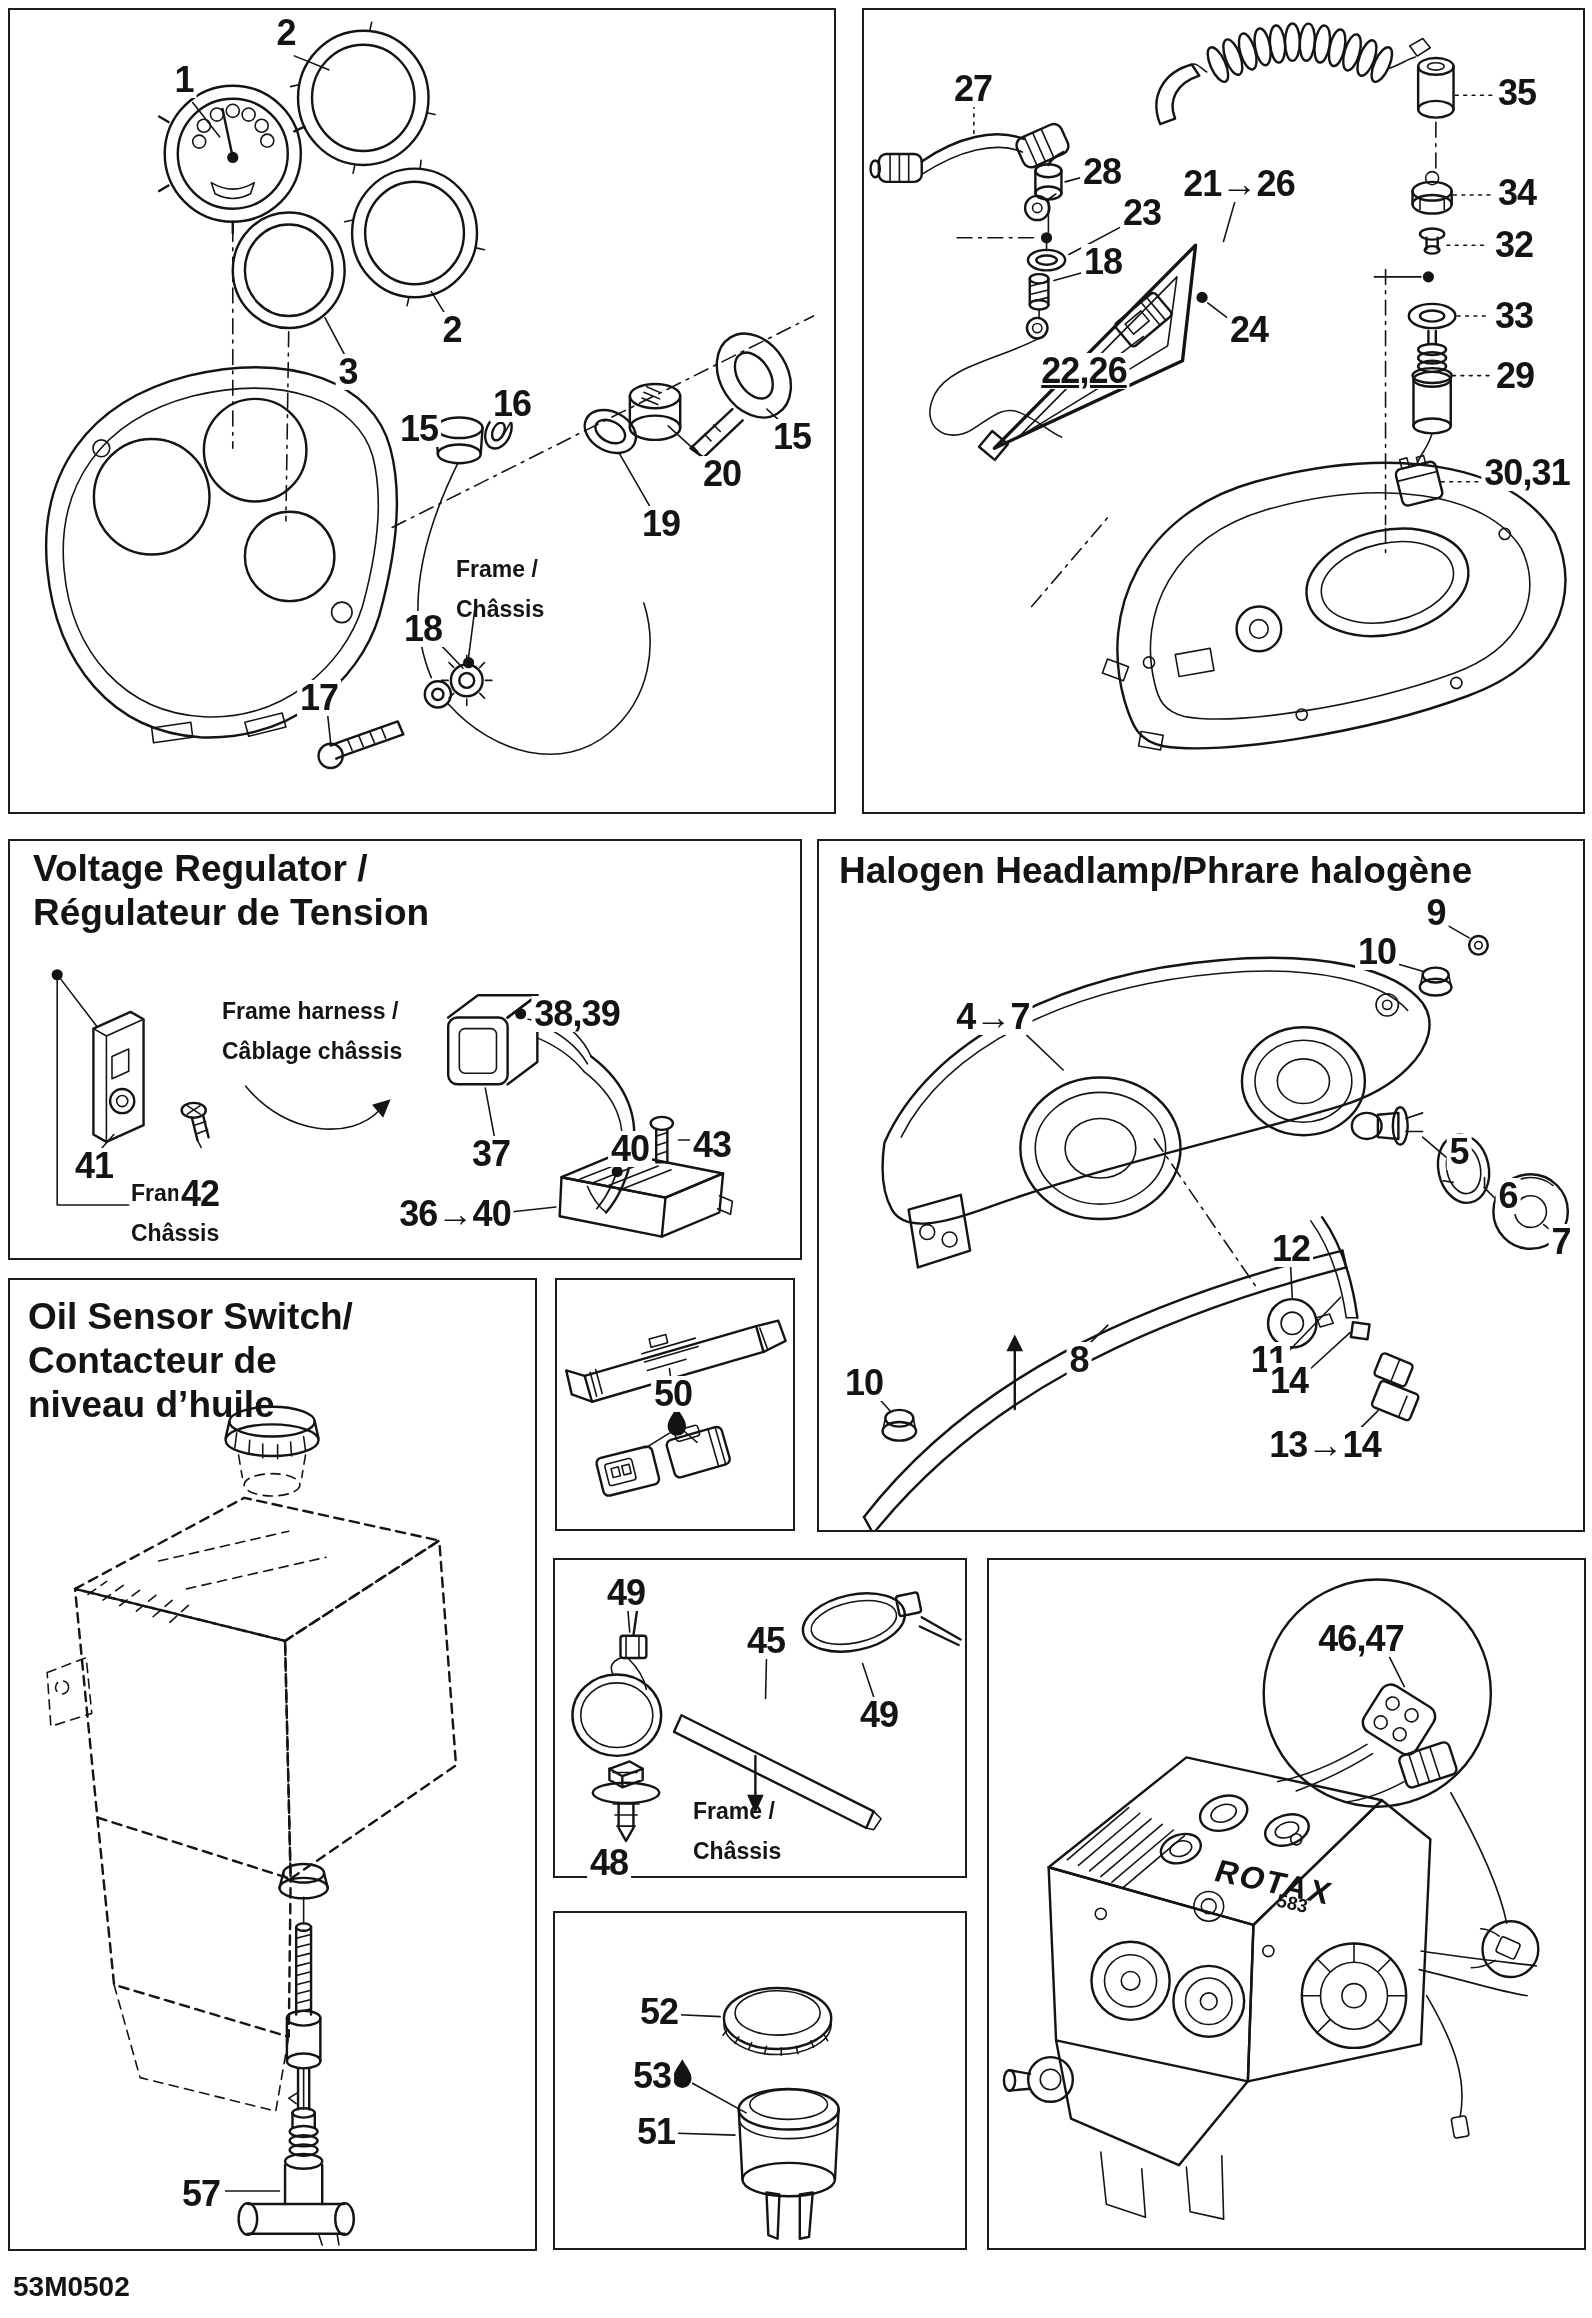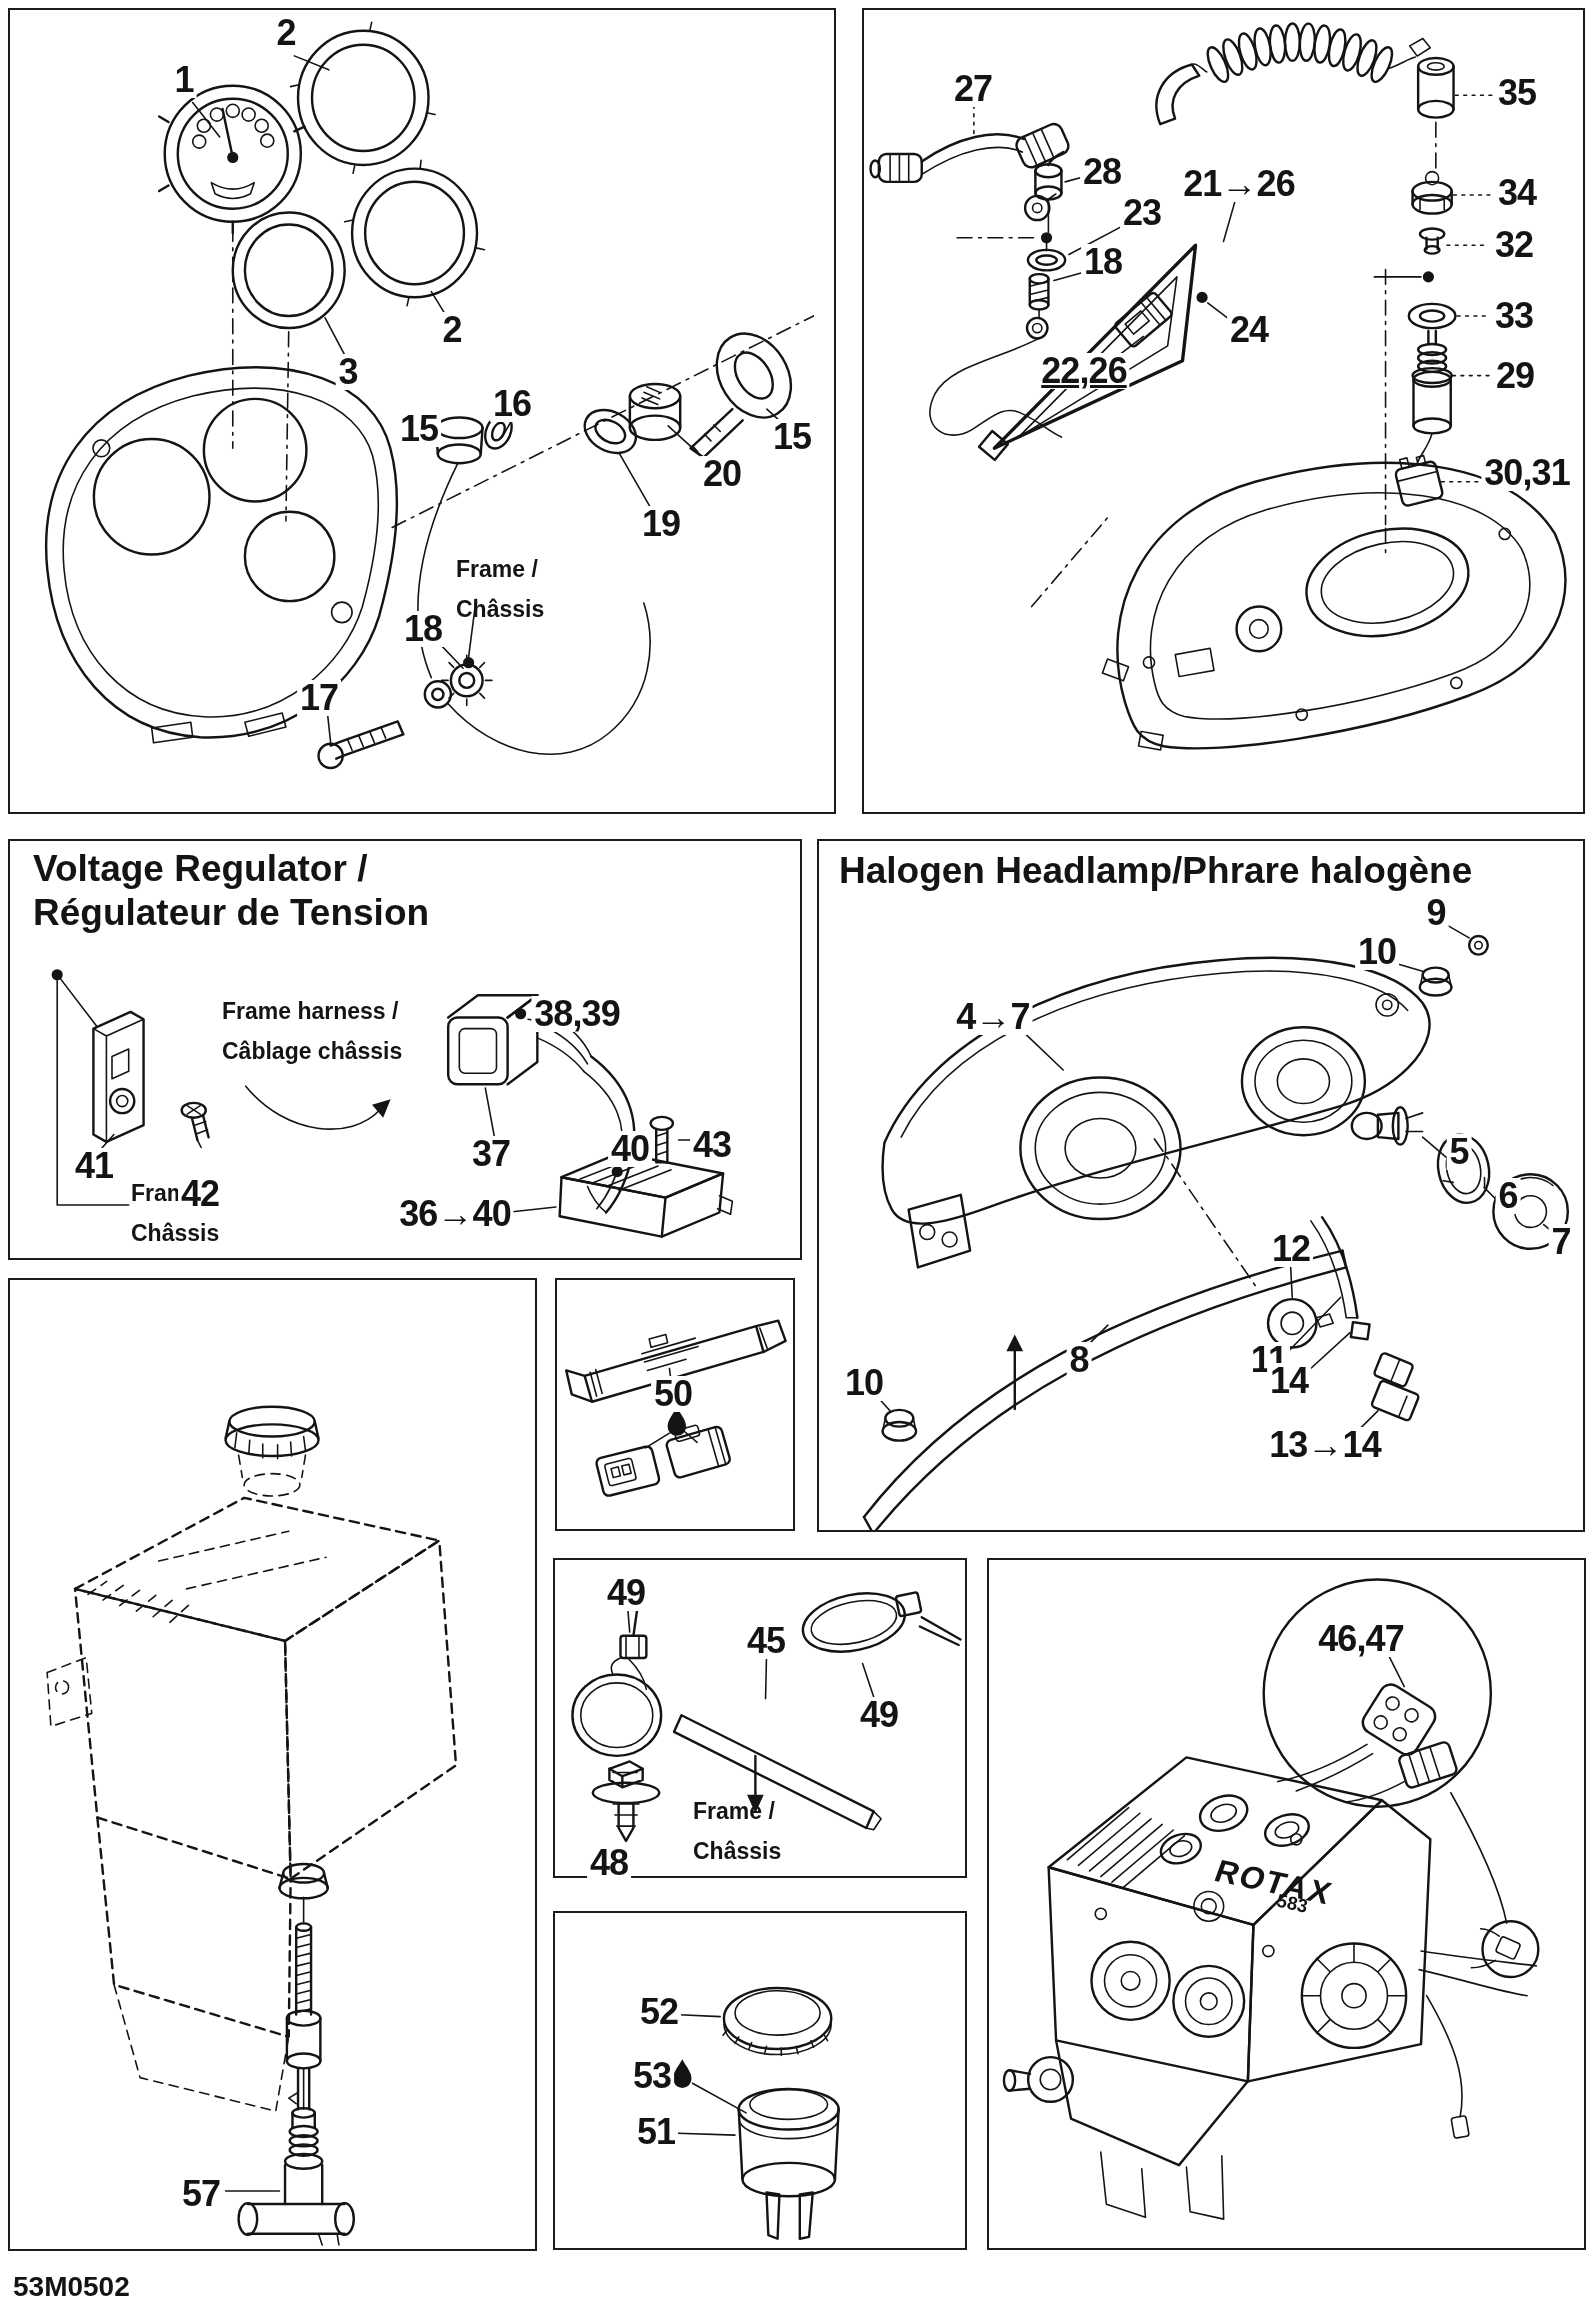--- a/index.html
+++ b/index.html
@@ -668,20 +668,25 @@
     <div class="part-label" style="left: 993px; top: 1017px;">4→7</div>
     <div class="part-label" style="left: 1459px; top: 1152px;">5</div>
     <div class="part-label" style="left: 1508px; top: 1196px;">6</div>
     <div class="part-label" style="left: 1561px; top: 1242px;">7</div>
     <div class="part-label" style="left: 1291px; top: 1249px;">12</div>
     <div class="part-label" style="left: 864px; top: 1383px;">10</div>
     <div class="part-label" style="left: 1079px; top: 1360px;">8</div>
     <div class="part-label" style="left: 1269px; top: 1360px;">11</div>
     <div class="part-label" style="left: 1289px; top: 1381px;">14</div>
     <div class="part-label" style="left: 1325px; top: 1445px;">13→14</div>
+    <div class="panel-title" style="left: 28px; top: 1295px;">
+      <div>Oil Sensor Switch/</div>
+      <div>Contacteur de</div>
+      <div>niveau d’huile</div>
+    </div>
     <div class="part-label" style="left: 201px; top: 2194px;">57</div>
     <div class="part-label" style="left: 673px; top: 1394px;">50</div>
     <div class="annotation" style="left: 693px; top: 1791px;">
       <div>Frame /</div>
       <div>Châssis</div>
     </div>
     <div class="part-label" style="left: 626px; top: 1593px;">49</div>
     <div class="part-label" style="left: 766px; top: 1641px;">45</div>
     <div class="part-label" style="left: 879px; top: 1715px;">49</div>
     <div class="part-label" style="left: 609px; top: 1863px;">48</div>

